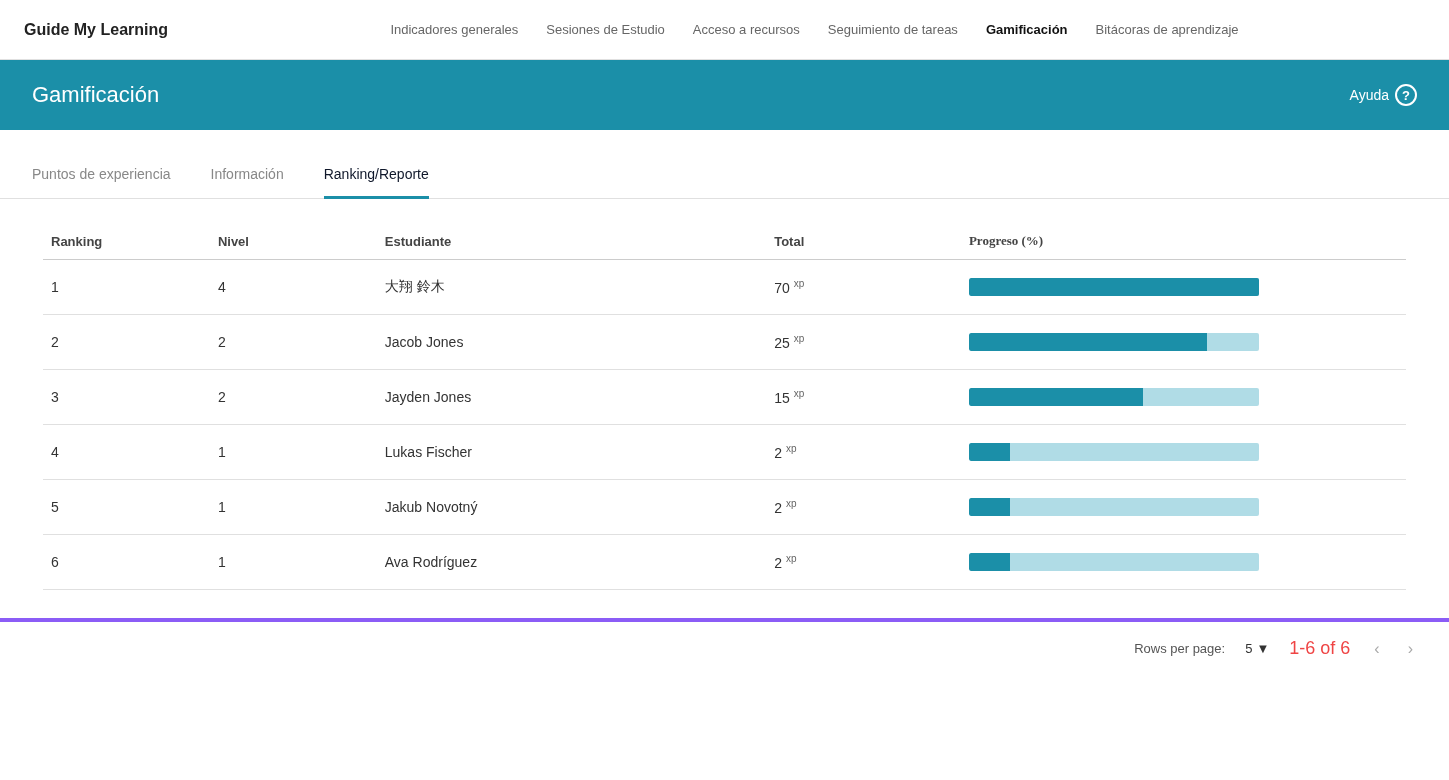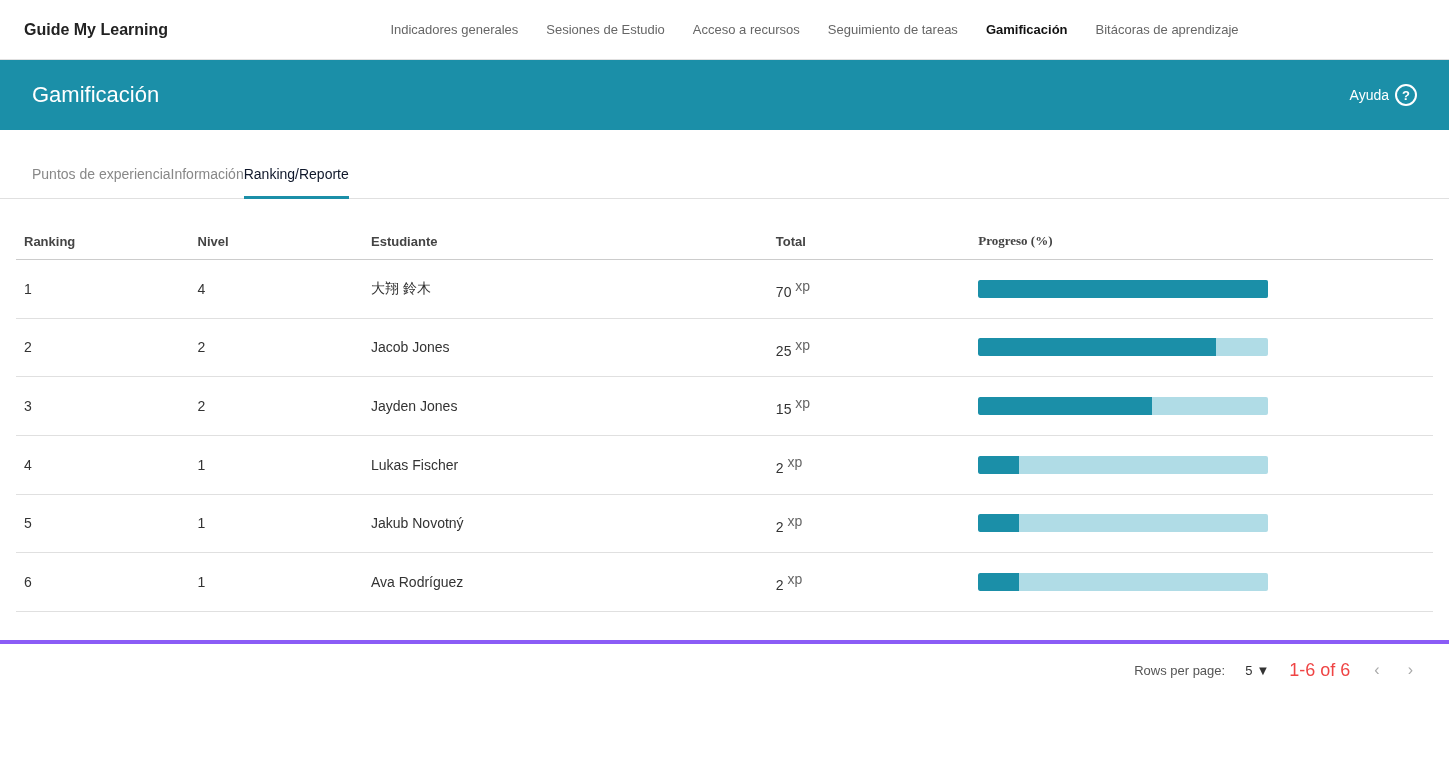--- a/index.html
+++ b/index.html
@@ -73,38 +73,39 @@
     }
 
     
     .tabs-container {
       padding: 0 32px;
       border-bottom: 1px solid #e0e0e0;
       margin-top: 24px;
     }
     .tabs {
       display: flex;
+      gap: 40px;
     }
     .tab {
       padding: 12px 0 14px;
       font-size: 14px;
       color: #888;
       cursor: pointer;
       border-bottom: 3px solid transparent;
       margin-bottom: -1px;
     }
     .tab.active {
       color: #0f172a;
       border-bottom: 3px solid #1b8fa8;
       font-weight: 500;
     }
 
     
     .table-container {
-      padding: 24px 16px;
+      padding: 24px 43px;
     }
     table {
       width: 100%;
       border-collapse: collapse;
     }
     thead tr th {
       font-size: 13px;
       font-weight: 600;
       color: #444;
       text-align: left;
@@ -112,21 +113,21 @@
       border-bottom: 1px solid #ccc;
     }
     tbody tr td {
       padding: 18px 8px;
       border-bottom: 1px solid #e0e0e0;
       font-size: 14px;
       color: #333;
       vertical-align: middle;
     }
     .xp-sup {
-      font-size: 14px;
+      font-size: 10px;
       vertical-align: super;
       color: #666;
     }
 
     
     .progress-bar-wrap {
       width: 290px;
       height: 18px;
       background: #b0dce6;
       border-radius: 2px;

